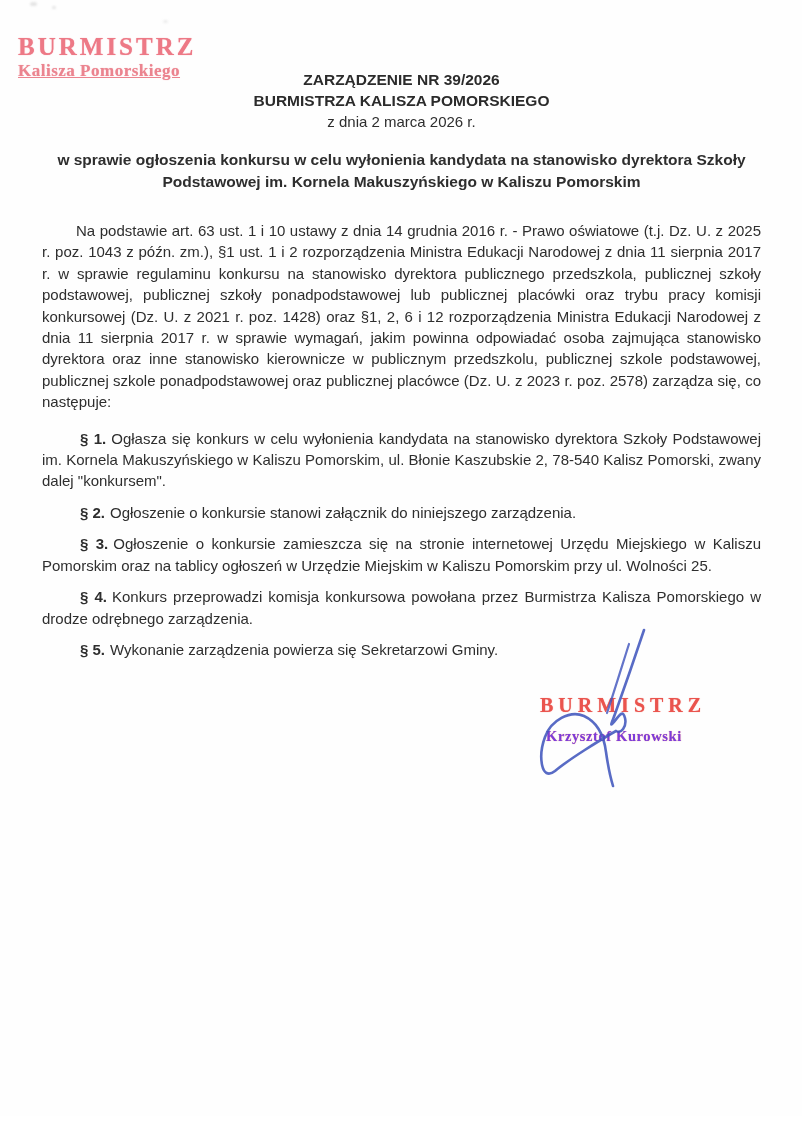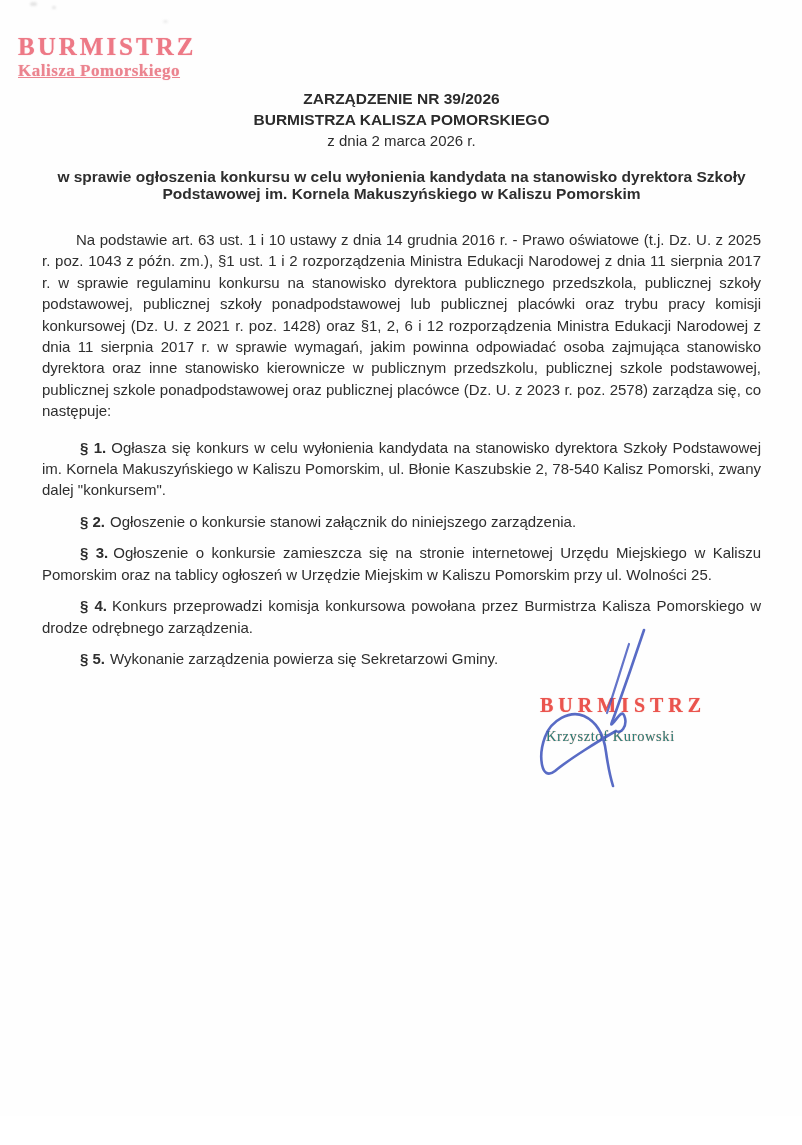--- a/index.html
+++ b/index.html
@@ -22,32 +22,32 @@
   .stamp-top .l1{
     font-size:25px;letter-spacing:3px;line-height:26px;
     text-shadow:0 0 1px #f0919c;
   }
   .stamp-top .l2{
     font-size:17px;letter-spacing:0.5px;line-height:20px;margin-top:1px;
     color:#ea7a86;text-shadow:0 0 1px #f0a0aa;text-decoration:underline;
   }
   
   .doc{
-    position:absolute;left:42px;top:88px;width:719px;
+    position:absolute;left:42px;top:69px;width:719px;
     font-size:15px;line-height:21.4px;
   }
   .title{
     text-align:center;font-weight:bold;font-size:15.5px;line-height:21px;
     color:#2b2b2b;
   }
   .dateline{
     text-align:center;font-size:15px;line-height:21px;
   }
   .subject{
-    text-align:center;font-weight:bold;font-size:15.5px;line-height:17px;
+    text-align:center;font-weight:bold;font-size:15.5px;line-height:22px;
     margin-top:17px;
   }
   .preamble{
     margin-top:27px;
     text-align:justify;
     text-indent:34px;
   }
   .sec{
     margin:10px 0 0 0;
     text-align:justify;
@@ -58,22 +58,22 @@
   .sig-stamp-title{
     position:absolute;left:540px;top:694px;
     font-family:"Liberation Serif", serif;
     font-weight:bold;font-size:20px;letter-spacing:5px;
     color:#e8423c;opacity:0.9;text-shadow:0 0 1px #ef7a70;
     white-space:nowrap;
   }
   .sig-stamp-name{
     position:absolute;left:546px;top:728px;
     font-family:"Liberation Serif", serif;
-    font-weight:normal;font-size:14.5px;letter-spacing:0.6px;
-    color:#0f766e;opacity:0.9;text-shadow:0 0 1px #ef7a70;
+    font-weight:bold;font-size:14.5px;letter-spacing:0.6px;
+    color:#6d28d9;opacity:0.9;text-shadow:0 0 1px #ef7a70;
     white-space:nowrap;
   }
   .sig-ink{position:absolute;left:522px;top:614px;}
   
   .speck{position:absolute;background:#c9c9c9;border-radius:50%;opacity:0.5;filter:blur(1px);}
   .s1{left:30px;top:2px;width:7px;height:4px;}
   .s2{left:52px;top:6px;width:4px;height:3px;}
   .s3{left:163px;top:20px;width:5px;height:3px;opacity:0.35;}
 </style>
 </head>

